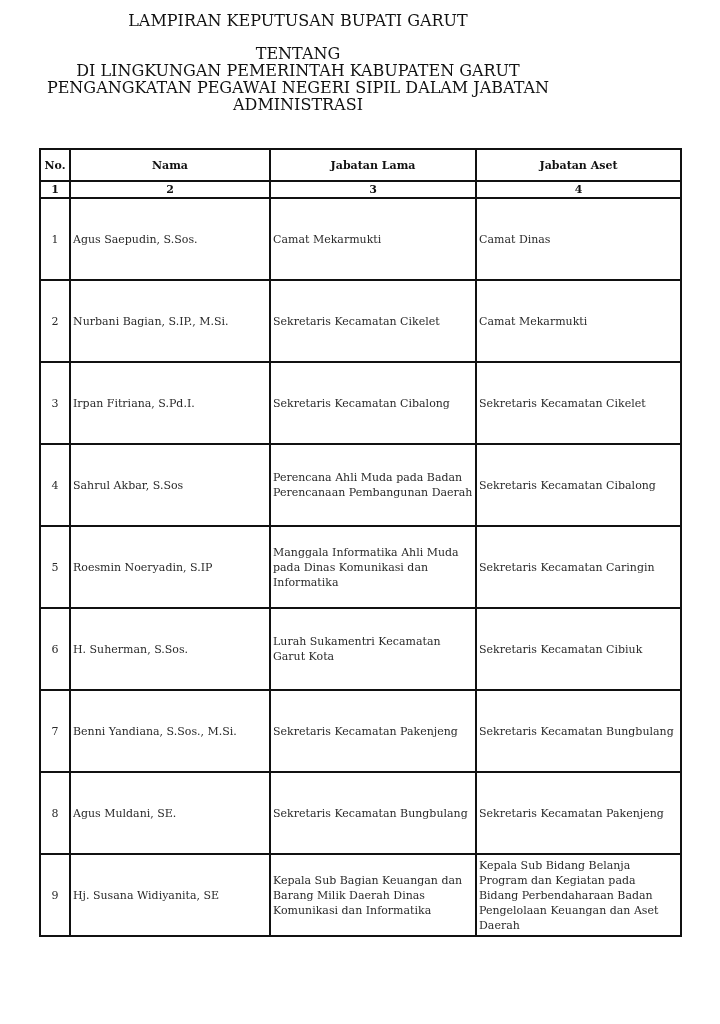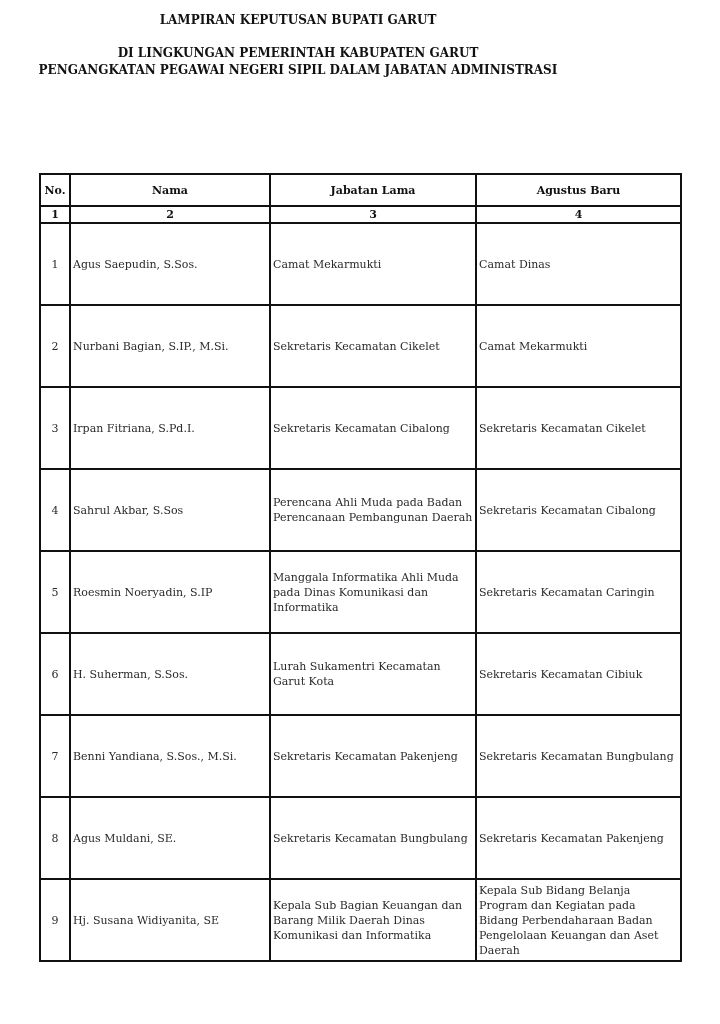--- a/index.html
+++ b/index.html
@@ -3,29 +3,28 @@
 <meta charset="utf-8">
 <style>
   html, body { margin: 0; padding: 0; background: #ffffff; }
   body {
     width: 720px; height: 1024px; position: relative; overflow: hidden;
     font-family: "DejaVu Serif", "Liberation Serif", serif;
     color: #2a2a2a;
   }
   .header {
     position: absolute; left: 0; top: 12px; width: 596px;
-    text-align: center; font-weight: bold; font-size: 12px; color: #111;
+    text-align: center; font-weight: normal; font-size: 16px; color: #111;
   }
   .header .line { height: 17px; line-height: 17px; }
   .header .gap { height: 16px; }
   table.main {
     position: absolute; left: 39px; top: 148px;
     width: 641px; border-collapse: collapse;
     table-layout: fixed;
-    margin-top: 25px;
   }
   table.main td, table.main th {
     border: 2px solid #111;
     font-size: 11px; line-height: 15px;
     padding: 0 2px;
     vertical-align: middle;
   }
   table.main th {
     font-weight: bold; color: #111; text-align: center; height: 30px;
   }
@@ -38,37 +37,38 @@
   col.c-nama { width: 200px; }
   col.c-lama { width: 206px; }
   col.c-baru { width: 205px; }
 </style>
 </head>
 <body>
 
 <div class="header">
   <div class="line">LAMPIRAN KEPUTUSAN BUPATI GARUT</div>
   <div class="gap"></div>
+  <div class="line">TENTANG</div>
   <div class="line">DI LINGKUNGAN PEMERINTAH KABUPATEN GARUT</div>
   <div class="line">PENGANGKATAN PEGAWAI NEGERI SIPIL DALAM JABATAN ADMINISTRASI</div>
 </div>
 
 <table class="main">
   <colgroup>
     <col class="c-no">
       <col class="c-nama">
       <col class="c-lama">
       <col class="c-baru">
   </colgroup>
   <thead>
     <tr>
       <th>No.</th>
       <th>Nama</th>
       <th>Jabatan Lama</th>
-      <th>Agustus Baru</th>
+      <th>Jabatan Aset</th>
     </tr>
   </thead>
   <tbody>
     <tr class="numrow">
       <td>1</td>
       <td>2</td>
       <td>3</td>
       <td>4</td>
     </tr>
     <tr class="data">

